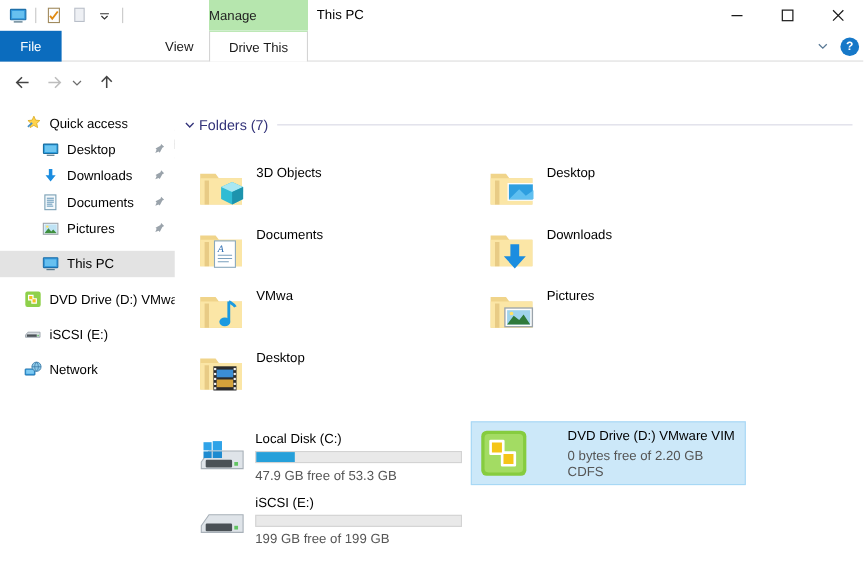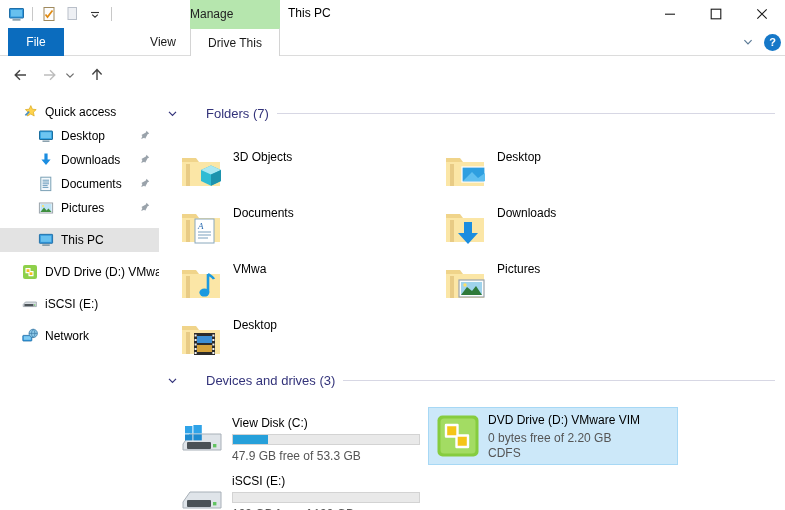--- a/index.html
+++ b/index.html
@@ -54,21 +54,21 @@
   .ribbon {
     position: absolute; left: 0; top: 28px; width: 785px; height: 28px;
     background: #ffffff;
     border-bottom: 1px solid #dcdcdc;
   }
   .tab {
     position: absolute; top: 0; height: 28px;
     display: flex; align-items: center; justify-content: center;
     font-size: 12px; color: #1a1a1a; padding: 0 12px;
   }
-  .tab.file { left: 8px; width: 56px; background: #0b6cbe; color: #fff; }
+  .tab.file { left: 0; width: 56px; background: #0b6cbe; color: #fff; }
   .tab.computer { left: 62px; width: 68px; margin-top: 36px; }
   .tab.view { left: 140px; width: 46px; }
   .tab.drivetools {
     left: 190px; width: 90px;
     background: #ffffff;
     border-left: 1px solid #d4d4d4;
     border-right: 1px solid #d4d4d4;
     border-top: 1px solid #b6e6ae;
   }
   .ribbon-right {
@@ -153,21 +153,21 @@
     position: absolute; left: 159px; top: 96px;
     width: 626px; height: 414px;
     background: #ffffff; overflow: hidden;
   }
   .group-header {
     display: flex; align-items: center;
     height: 22px; margin-top: 6px; padding-left: 8px;
   }
   .group-chev { width: 14px; display: flex; align-items: center; color: #3b3b7a; }
   .group-title {
-    font-size: 13px; color: #33337a; white-space: nowrap; margin-right: 8px; margin-left: 25px;
+    font-size: 13px; color: #33337a; white-space: nowrap; margin-right: 8px;
   }
   .group-rule { flex: 1; height: 1px; background: #d7d7e4; margin-right: 10px; }
 
   .tile-grid { position: relative; }
   .tile {
     position: absolute;
     display: flex; align-items: flex-start;
     padding: 3px 4px;
   }
   .tile .ticon {
@@ -590,56 +590,47 @@
               <rect x="34.4" y="36" width="2" height="2"></rect>
             </g>
           </svg>
         </span>
         <span class="tinfo">
           <span class="tname">Desktop</span>
         </span>
       </div>
     </div>
 
-    <div class="group-header" style="margin-top:2px;">
-      <span class="group-chev">
-        <svg width="11" height="11" viewBox="0 0 11 11">
-            <path d="M2 3.8 L5.5 7.4 L9 3.8" fill="none" stroke="#33337a" stroke-width="1.2"></path>
-          </svg>
-      </span>
-      <span class="group-title">Devices and drives (3)</span>
-      <span class="group-rule"></span>
-    </div>
 
     <div class="tile-grid" style="height:120px;">
 
       <div class="drive" style="left:14px; top:20px; width:250px;">
         <span class="dicon">
           <svg width="46" height="46" viewBox="0 0 46 46">
             <path d="M4 28 L11 18 L42 18 L42 34 L4 34 Z" fill="#dfe4e9" stroke="#a8b0b8" stroke-width="1"></path>
             <rect x="8" y="26" width="24" height="7" rx="1" fill="#4a5156"></rect>
             <rect x="34" y="28" width="3.4" height="3.4" fill="#62c462"></rect>
             <g>
               <rect x="6" y="10" width="7.4" height="7.4" fill="#2fa3e8"></rect>
               <rect x="14.4" y="9" width="8.4" height="8.4" fill="#2fa3e8"></rect>
               <rect x="6" y="18.4" width="7.4" height="6" fill="#1e8bd0"></rect>
               <rect x="14.4" y="18.4" width="8.4" height="6" fill="#1e8bd0"></rect>
             </g>
           </svg>
         </span>
         <span class="dinfo">
-          <span class="dname">View Disk (C:)</span>
+          <span class="dname">Local Disk (C:)</span>
           <div class="bar-outer">
             <div class="bar-fill" style="width:19%;"></div>
           </div>
           <div class="dfree">47.9 GB free of 53.3 GB</div>
         </span>
       </div>
 
-      <div class="drive selected" style="left:269px; top:16px; width:250px; height:58px;">
+      <div class="drive selected" style="left:269px; top:16px; width:250px; height:58px;gap:28px;">
         <span class="dicon">
           <svg width="44" height="44" viewBox="0 0 44 44">
             <rect x="1.5" y="1.5" width="41" height="41" rx="5" fill="#86cc3f"></rect>
             <rect x="4.5" y="4.5" width="35" height="35" rx="3.5" fill="#a3dc63"></rect>
             <path d="M10 11 h11.5 v10.5 h10.5 v11.5 h-11.5 v-10.5 h-10.5 z" fill="#f5c518" stroke="#ffffff" stroke-width="2.4" stroke-linejoin="round"></path>
           </svg>
         </span>
         <span class="dinfo">
           <span class="dname">DVD Drive (D:) VMware VIM</span>
           <div class="dfree">0 bytes free of 2.20 GB</div>

